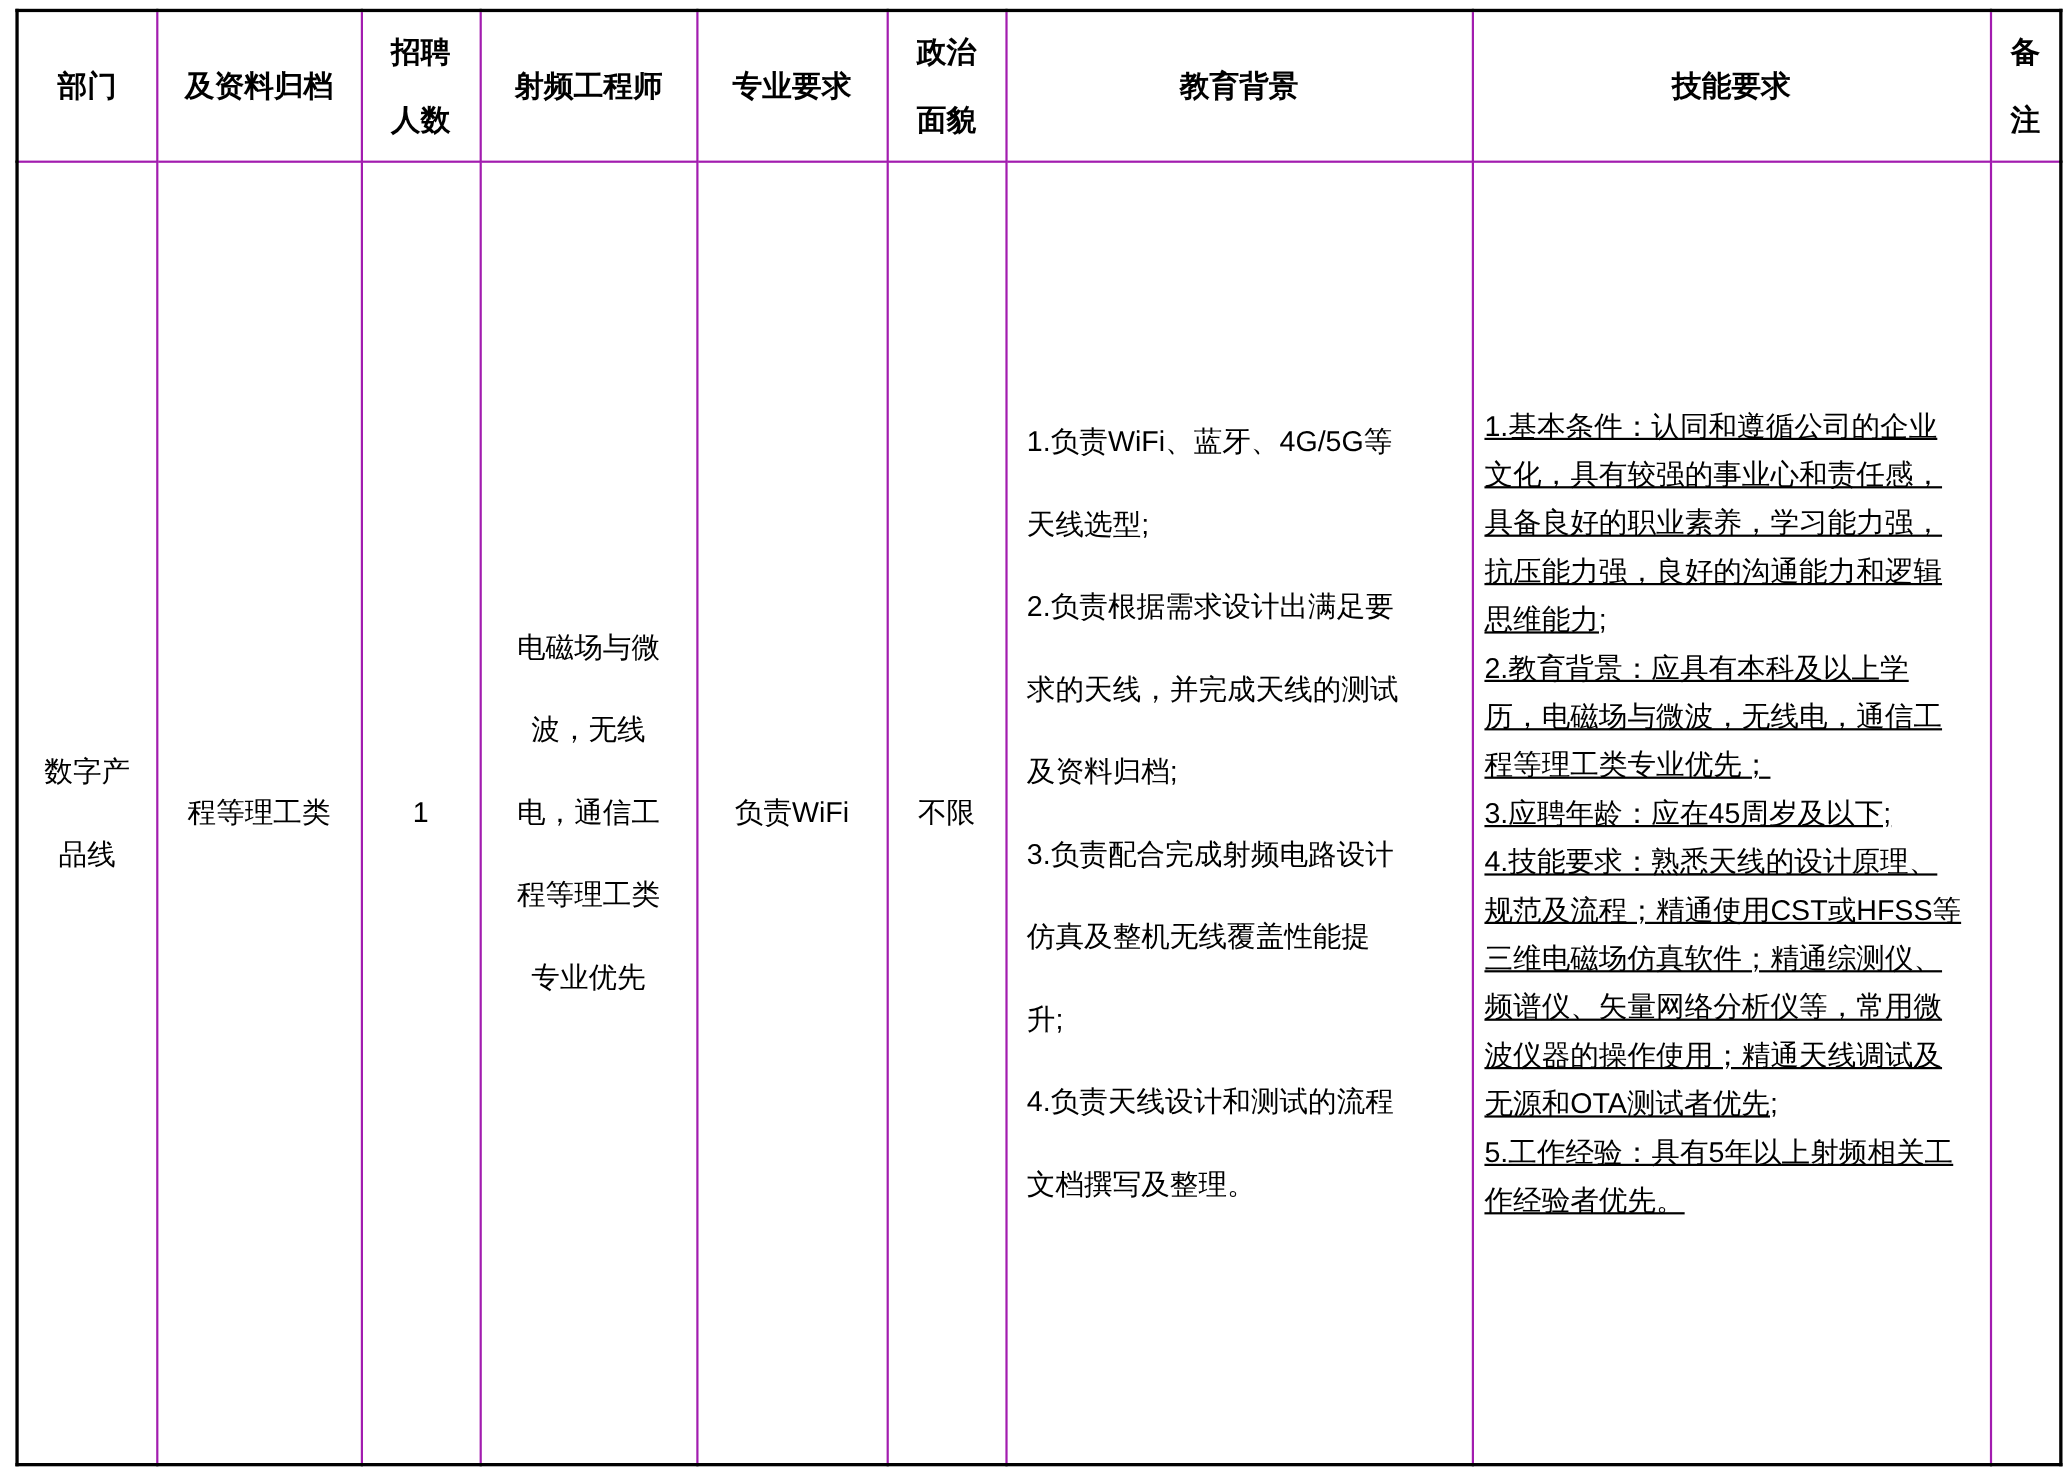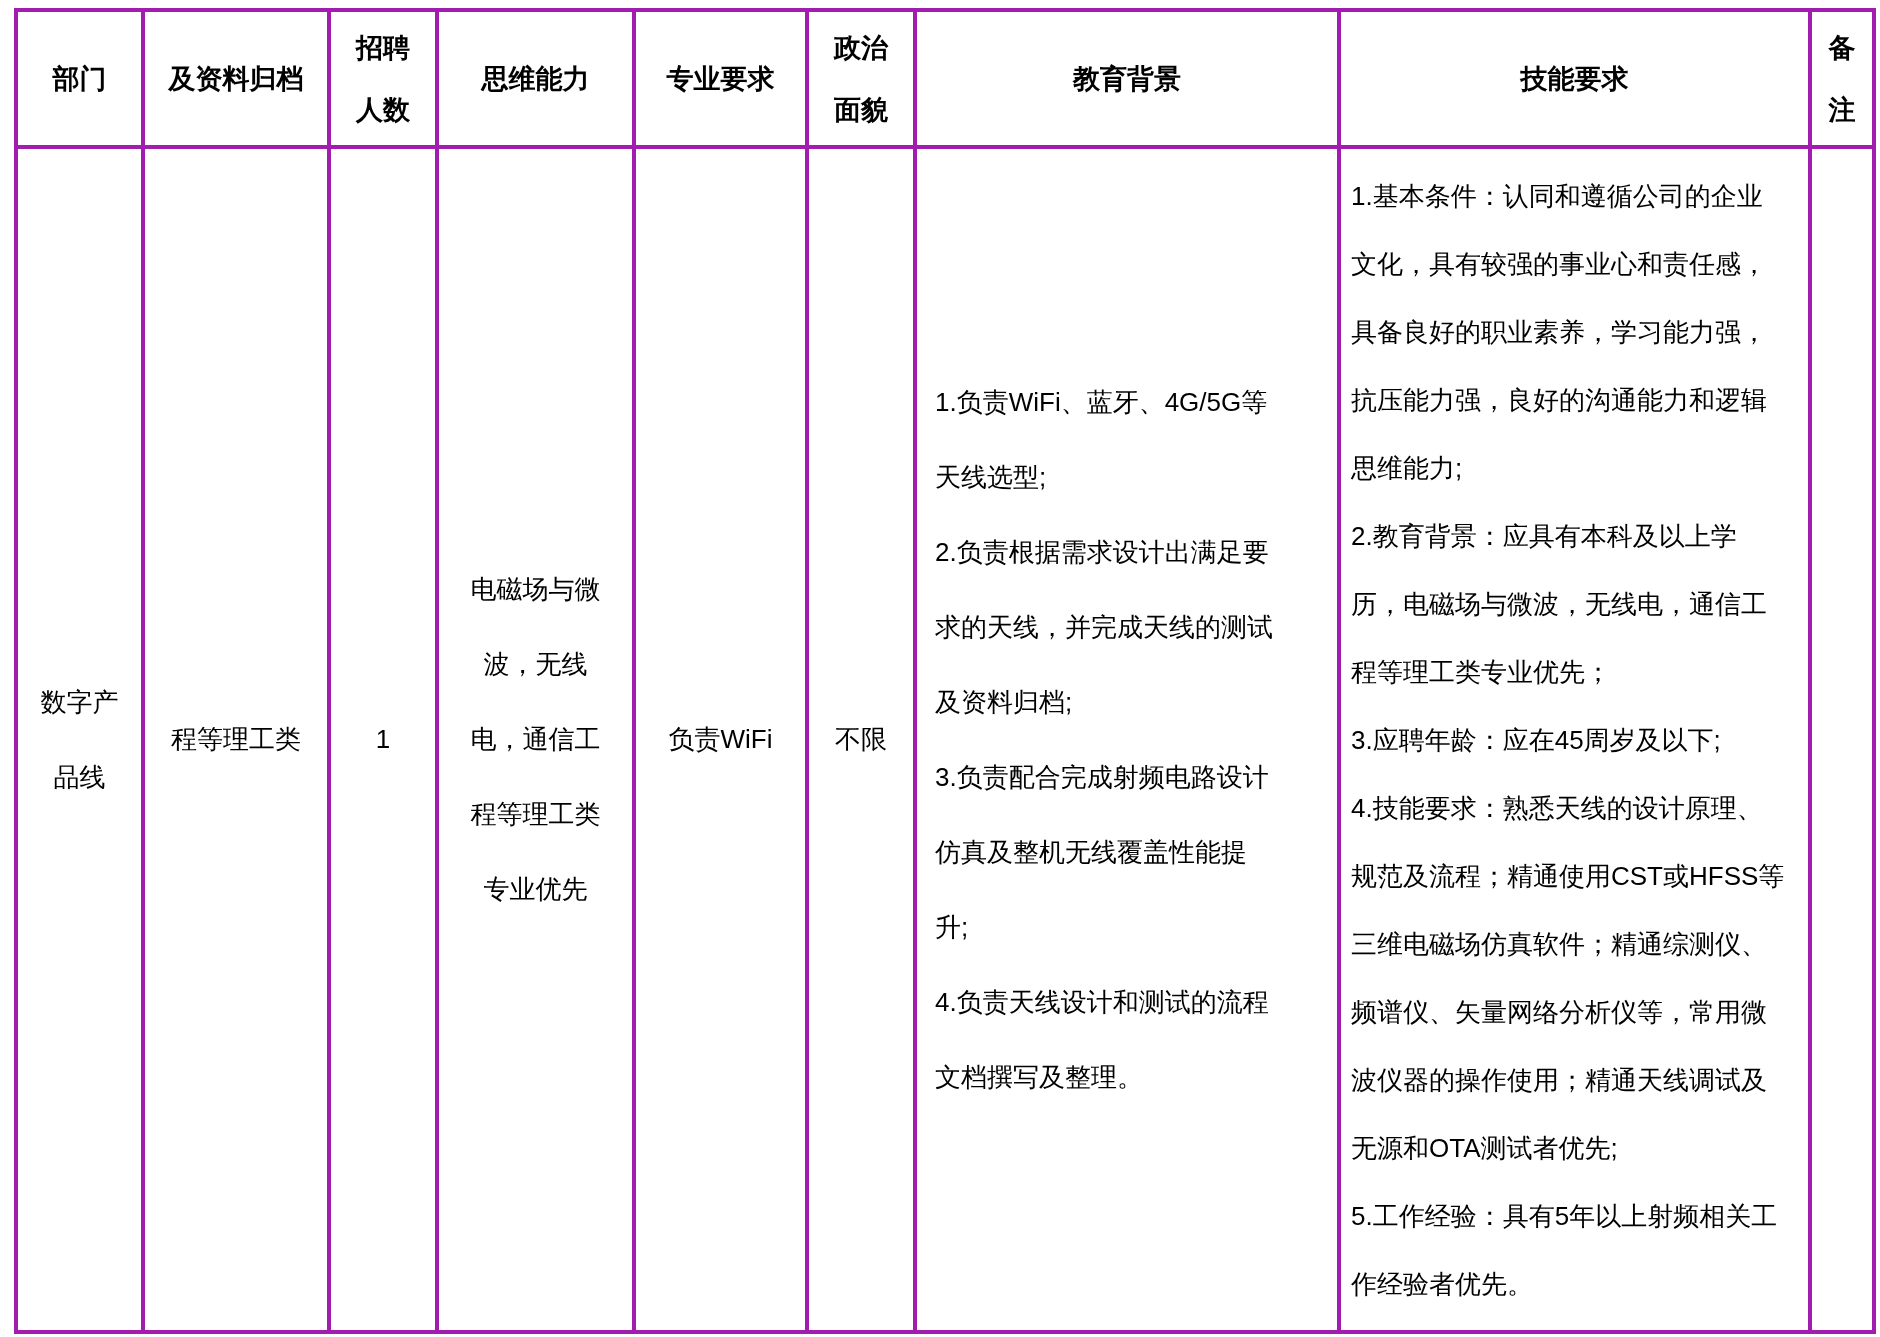--- a/index.html
+++ b/index.html
@@ -22,21 +22,21 @@
     position: absolute;
     left: 14px;
     top: 8px;
     width: 1858px;
     border-collapse: collapse;
     table-layout: fixed;
     border: 3px solid #000000;
   }
   table.job-table th,
   table.job-table td {
-    border: 4px solid #a21caf;
+    border: 2px solid #a21caf;
     overflow: hidden;
     box-sizing: border-box;
     margin-left: 43px;
   }
   tr.hrow { height: 137px; }
   tr.brow { height: 1185px; }
   th {
     font-size: 27px;
     font-weight: bold;
     text-align: center;
@@ -58,23 +58,24 @@
     text-align: left;
     vertical-align: middle;
     line-height: 75px;
     white-space: pre-line;
     padding: 0 18px;
   }
   td.qual {
     font-size: 26px;
     text-align: left;
     vertical-align: middle;
-    line-height: 68px;
+    line-height: 44px;
     white-space: pre-line;
     padding: 0 10px;
+    text-decoration: underline;
   }
 </style>
 </head>
 <body>
 
 <div class="page">
   <table class="job-table">
     <colgroup>
       <col style="width:127px">
       <col style="width:186px">
@@ -85,21 +86,21 @@
       <col style="width:424px">
       <col style="width:471px">
       <col style="width:64px">
     </colgroup>
     <thead>
       <tr class="hrow">
         <th>部门</th>
         <th>及资料归档</th>
         <th>招聘
 人数</th>
-        <th>思维能力</th>
+        <th>射频工程师</th>
         <th>专业要求</th>
         <th>政治
 面貌</th>
         <th>教育背景</th>
         <th>技能要求</th>
         <th>备
 注</th>
       </tr>
     </thead>
     <tbody>

